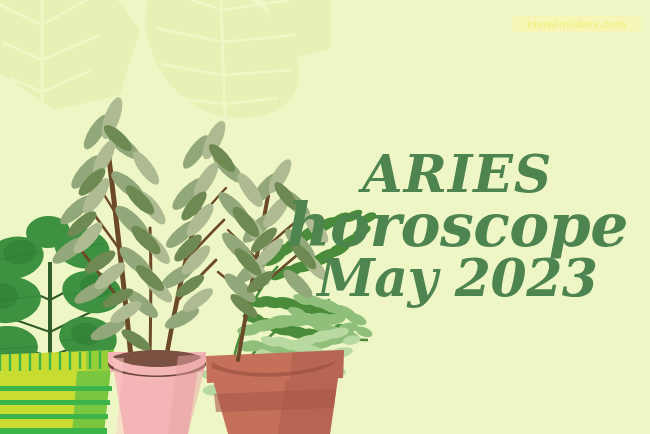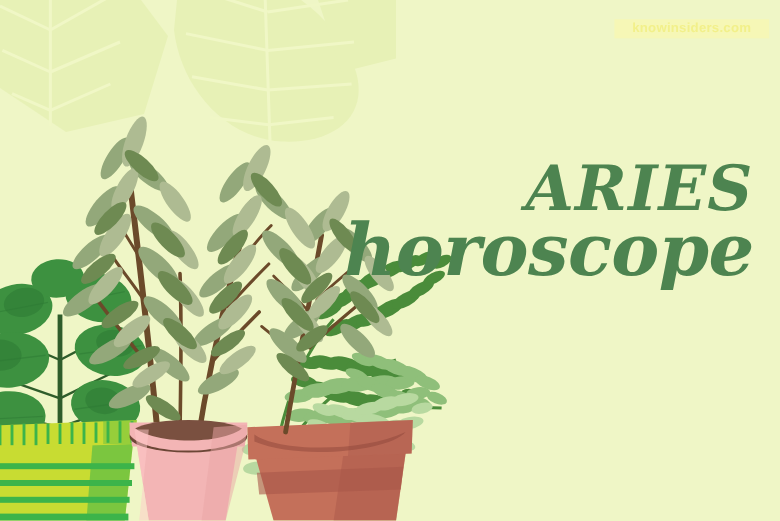--- a/index.html
+++ b/index.html
@@ -24,22 +24,22 @@
     font-weight:bold;
     letter-spacing:.2px;
     color:#f2f08a;
     background:#f6f7b6;
     padding:2px 15px;
     white-space:nowrap;
   }
   .title-block {
     position:absolute;
     right:22px;
-    top:134px;
-    text-align:right;
+    top:150px;
+    text-align:center;
     color:#4d8450;
     font-family:"DejaVu Serif", serif;
     font-weight:bold;
     font-style:italic;
     line-height:.93;
     letter-spacing:-0.5px;
   }
   .t-line1 { font-size:52px; display:block; letter-spacing:1px; }
   .t-line2 { font-size:60px; display:block; letter-spacing:-0.5px; }
   .t-line3 { font-size:52px; display:block; letter-spacing:-0.5px; }
@@ -378,15 +378,16 @@
       <path d="M112 358 L124 358 L116 434 L124 434 Z" fill="#ffc9c9" opacity=".5"></path>
     </g>
 
   </svg>
 
   <div class="watermark">knowinsiders.com</div>
 
   <div class="title-block">
     <span class="t-line1">ARIES</span>
     <span class="t-line2">horoscope</span>
+    <span class="t-line3">May 2023</span>
   </div>
 
 </div>
 
 </body></html>

